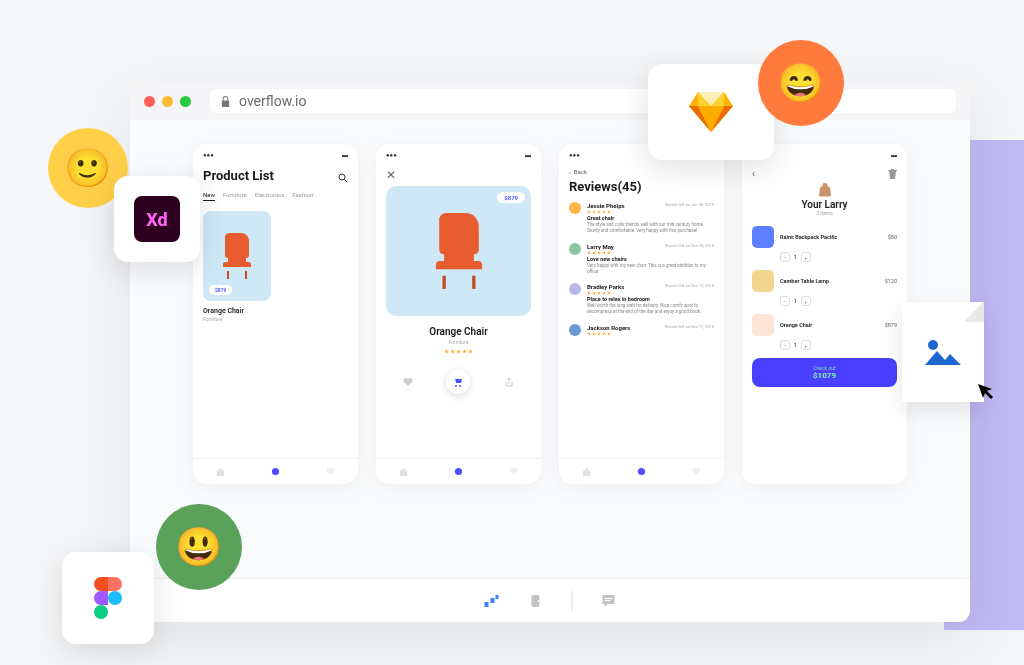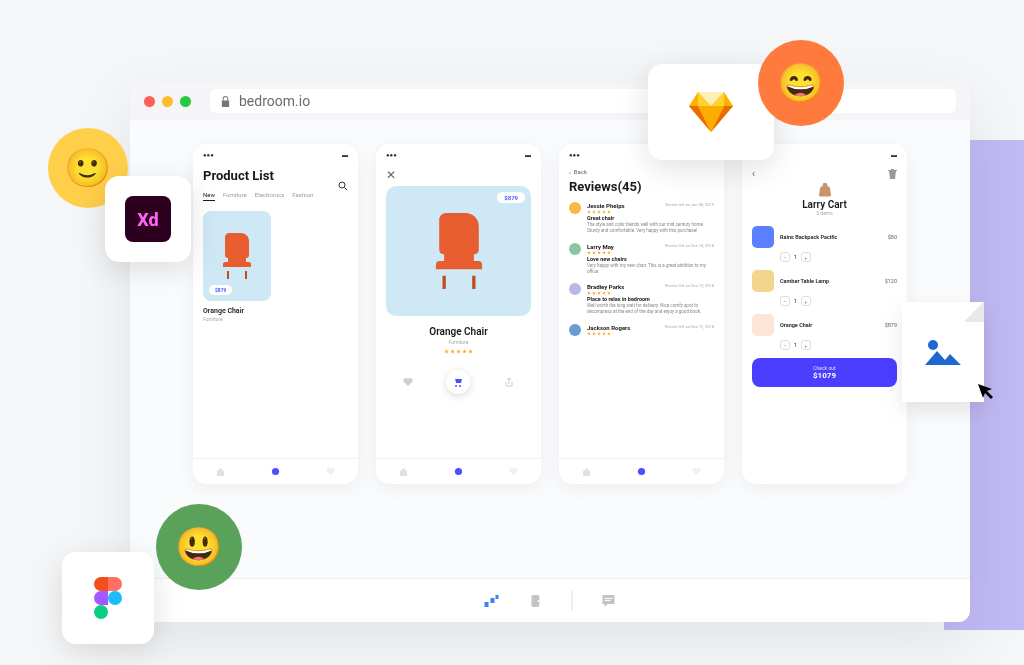--- a/index.html
+++ b/index.html
@@ -55,34 +55,34 @@
 .bag-ico{width:14px;height:14px;margin:4px auto 2px;display:block}
 .cart-title{text-align:center;font-size:10px;font-weight:600;color:#1a1a1a}
 .cart-sub{text-align:center;font-size:5px;color:#aaa;margin-bottom:10px}
 .cart-item{display:flex;align-items:center;gap:6px;margin-bottom:10px}
 .ci-img{width:22px;height:22px;border-radius:5px;flex-shrink:0}
 .ci-name{font-size:5.5px;font-weight:600;flex:1;color:#1a1a1a}
 .ci-price{font-size:5.5px;color:#666}
 .qty{display:flex;gap:4px;align-items:center;margin-left:28px;margin-top:-6px;margin-bottom:8px}
 .qty-btn{width:10px;height:10px;border:1px solid #ddd;border-radius:3px;font-size:6px;display:flex;align-items:center;justify-content:center;color:#999}
 .qty-n{font-size:5px}
-.checkout{background:#4a3fff;color:#ffffff;text-align:center;border-radius:8px;padding:7px;margin-top:6px}
+.checkout{background:#4a3fff;color:#86efac;text-align:center;border-radius:8px;padding:7px;margin-top:6px}
 .checkout-label{font-size:5px;opacity:0.8}
 .checkout-price{font-size:8px;font-weight:700}
 .bottombar{position:absolute;bottom:0;left:0;right:0;height:44px;background:#fff;border-top:1px solid #eee;display:flex;align-items:center;padding:0 20px}
 .bb-center{position:absolute;left:50%;transform:translateX(-50%);display:flex;gap:28px;align-items:center}
 .bb-right{margin-left:auto;display:flex;align-items:center;gap:14px}
 .zoom{font-size:13px;font-weight:600;color:#333}
 .bb-ico{width:16px;height:16px;opacity:0.5}
 .bb-avatar{width:26px;height:26px;border-radius:50%;background:#ffd9a0;border:2px solid #4a90e2}
 .divider{width:1px;height:20px;background:#ddd}
 .float{position:absolute;display:flex;align-items:center;justify-content:center}
 .badge{background:#fff;border-radius:14px;box-shadow:0 8px 30px rgba(0,0,0,0.12)}
 .avatar{border-radius:50%;overflow:hidden}
-.xd-badge{left:105px;top:176px;width:86px;height:86px}
+.xd-badge{left:114px;top:176px;width:86px;height:86px}
 .xd-inner{width:46px;height:46px;background:#2e001f;border-radius:8px;display:flex;align-items:center;justify-content:center}
 .xd-text{color:#ff61f6;font-weight:800;font-size:18px}
 .av1{left:48px;top:128px;width:80px;height:80px;background:#ffcf4a}
 .sketch-badge{left:648px;top:64px;width:126px;height:96px}
 .diamond{width:44px;height:40px}
 .av2{left:758px;top:40px;width:86px;height:86px;background:#ff7a3d}
 .figma-badge{left:62px;top:552px;width:92px;height:92px}
 .av3{left:156px;top:504px;width:86px;height:86px;background:#5aa15a}
 .img-file{position:absolute;right:40px;top:302px;width:82px;height:100px;background:#fff;box-shadow:0 8px 20px rgba(0,0,0,0.1);display:flex;align-items:center;justify-content:center}
 .img-file::before{content:'';position:absolute;top:0;right:0;width:20px;height:20px;background:linear-gradient(135deg,transparent 50%,#e8e8e8 50%)}
@@ -96,34 +96,34 @@
 
 <div class="window">
   <div class="tabbar">
     <div class="dot r"></div>
     <div class="dot y"></div>
     <div class="dot g"></div>
     <div class="url-bar">
       <svg class="lock" viewBox="0 0 12 14">
           <path fill="#777" d="M3 6V4a3 3 0 016 0v2h1v7H2V6h1zm1 0h4V4a2 2 0 00-4 0v2z"></path>
         </svg>
-      <span>bedroom.io</span>
+      <span>overflow.io</span>
     </div>
   </div>
 
   <div class="canvas">
     <div class="screens">
 
       <div class="phone">
         <div class="phone-top">
             <span>●●●</span>
             <span>▬</span>
           </div>
         <div class="phone-body">
-          <div style="display:flex;justify-content:space-between;align-items:flex-end">
+          <div style="display:flex;justify-content:space-between;align-items:center">
             <div class="p-title">Product List</div>
             <svg width="10" height="10" viewBox="0 0 10 10">
                 <circle cx="4" cy="4" r="3" fill="none" stroke="#333" stroke-width="1"></circle>
                 <line x1="6.5" y1="6.5" x2="9" y2="9" stroke="#333" stroke-width="1"></line>
               </svg>
           </div>
           <div class="tabs">
             <span class="act">New</span>
             <span>Furniture</span>
             <span>Electronics</span>
@@ -316,21 +316,21 @@
           <div class="cart-top">
             <span style="font-size:10px;color:#666">‹</span>
             <svg width="9" height="10" viewBox="0 0 9 10">
                 <path fill="#999" d="M1 2h7l-1 8H2zM3 0h3v1H3zM0 1h9v1H0z"></path>
               </svg>
           </div>
           <svg class="bag-ico" viewBox="0 0 14 14">
               <path fill="#c8946b" d="M3 4h8l1 9H2zM5 4V2a2 2 0 014 0v2" stroke="#c8946b"></path>
               <path fill="#c8946b" d="M2 5h10l1 8H1z"></path>
             </svg>
-          <div class="cart-title">Larry Cart</div>
+          <div class="cart-title">Your Larry</div>
           <div class="cart-sub">3 items</div>
           <div id="cart-container">
               <div>
                 <div class="cart-item">
                   <div class="ci-img" style="background:#5b7fff"></div>
   <div class="ci-name">Rains Backpack Pacific</div>
   <div class="ci-price">$80</div>
                 </div>
   <div class="qty">
                   <div class="qty-btn">−</div>

